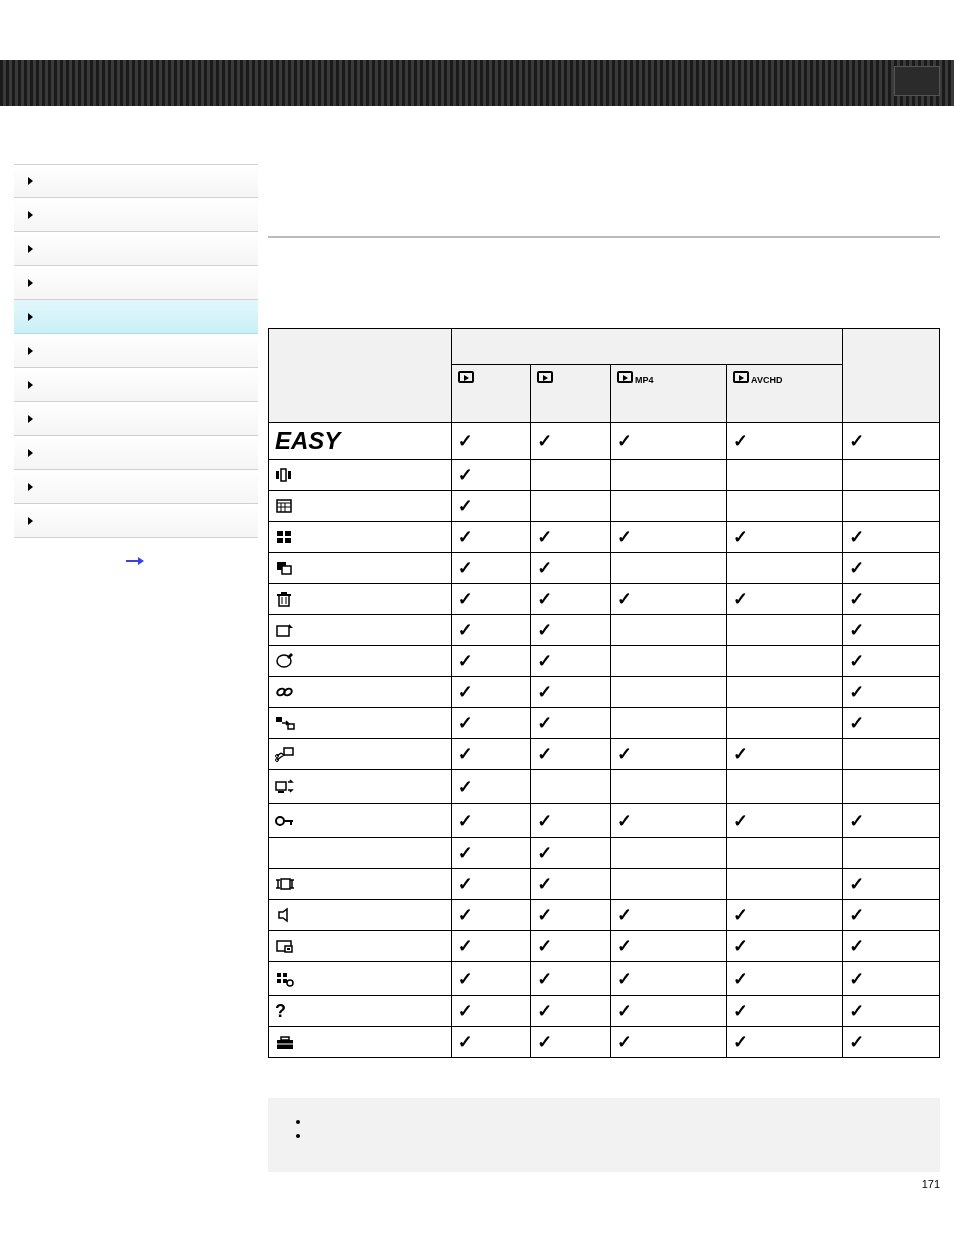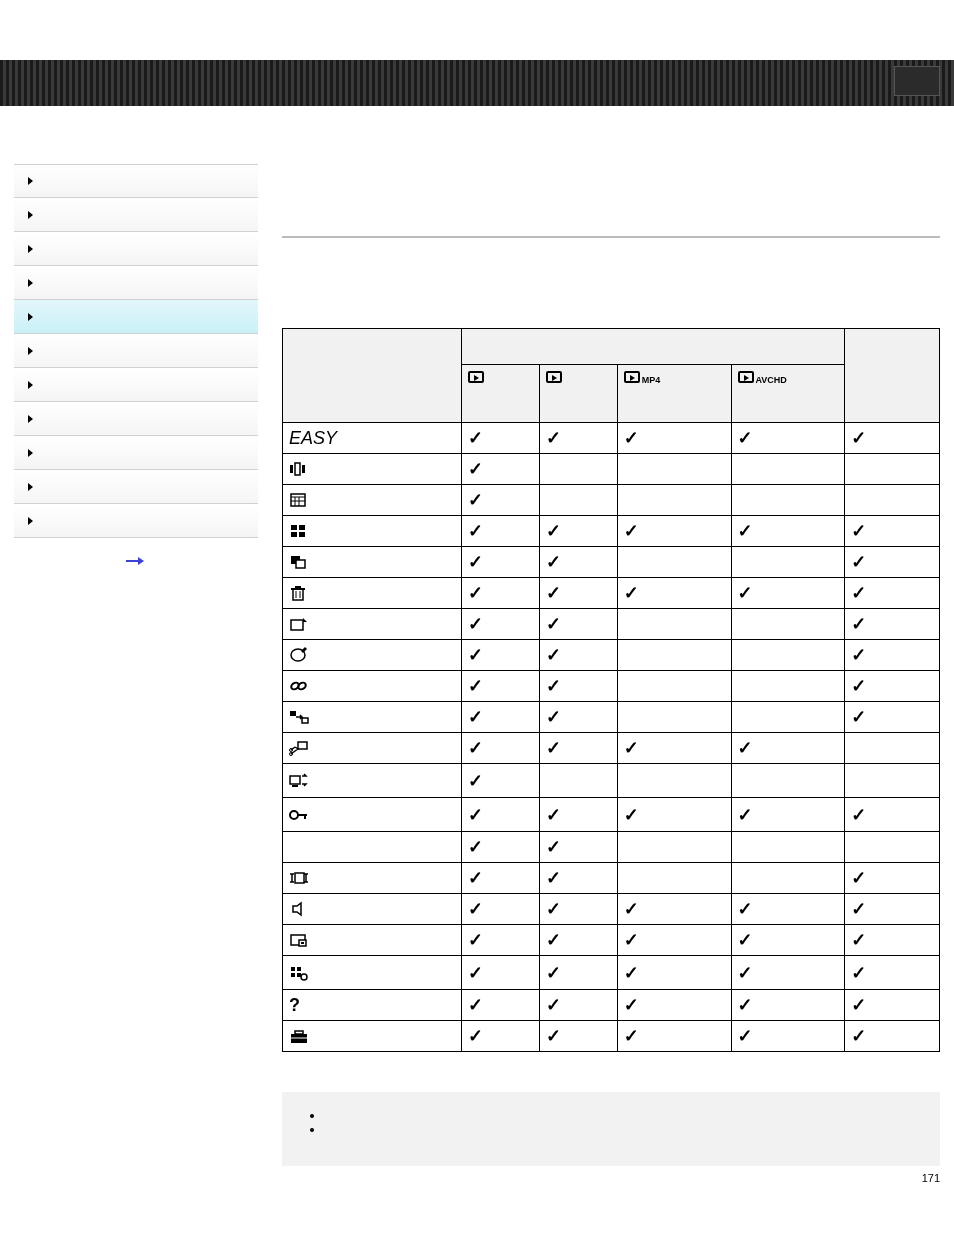--- a/index.html
+++ b/index.html
@@ -8,39 +8,39 @@
 .header-button { position: absolute; right: 14px; top: 6px; width: 46px; height: 30px; background: #2b2b2b; border: 1px solid #555; }
 .content { display: flex; padding: 0 14px 0 14px; }
 .sidebar { width: 244px; margin-top: 58px; flex-shrink: 0; }
 .nav-item { height: 34px; border-bottom: 1px solid #d0d0d0; display: flex; align-items: center; padding-left: 14px; background: linear-gradient(#ffffff, #f5f5f5); }
 .nav-item:first-child { border-top: 1px solid #d0d0d0; }
 .nav-item.sel { background: linear-gradient(#e2f7fb, #c9f0f7); }
 .nav-arrow { width: 0; height: 0; border-top: 4px solid transparent; border-bottom: 4px solid transparent; border-left: 5px solid #000; margin-right: 8px; }
 .page-link { display: flex; align-items: center; justify-content: center; margin-top: 22px; width: 244px; }
 .page-link-arrow { display: inline-block; width: 16px; height: 2px; background: #3a42d8; position: relative; margin-right: 4px; }
 .page-link-arrow::after { content: ''; position: absolute; right: -2px; top: -3px; width: 0; height: 0; border-top: 4px solid transparent; border-bottom: 4px solid transparent; border-left: 6px solid #3a42d8; }
-.main { flex: 1; margin-left: 24px; margin-top: 60px; }
+.main { flex: 1; margin-left: 10px; margin-top: 60px; }
 .hr { height: 2px; background: #bbb; margin: 70px 0 0 0; }
 .spacer-above-table { height: 90px; }
 .chart-table { border-collapse: collapse; width: 100%; table-layout: fixed; }
 .chart-table col.colh { width: 170px; }
 .chart-table col.colv { width: 74px; }
 .chart-table col.collast { width: 90px; }
 .chart-table th, .chart-table td { border: 1px solid #000; padding: 4px 6px; text-align: left; vertical-align: middle; }
 .chart-table thead td { background: #f1f1f1; }
 .chart-table thead td.topleft { background: #f1f1f1; }
 .chart-table thead tr.r1 td { height: 36px; }
 .chart-table thead tr.r2 td { height: 58px; vertical-align: top; padding-top: 6px; }
 .icon-play { display: inline-flex; align-items: baseline; }
 .icon-play .rect { display: inline-block; width: 16px; height: 12px; border: 2px solid #000; border-radius: 2px; position: relative; margin-right: 2px; }
 .icon-play .rect::after { content: ''; position: absolute; left: 4px; top: 2px; width: 0; height: 0; border-top: 3px solid transparent; border-bottom: 3px solid transparent; border-left: 5px solid #000; }
 .icon-play .sub { font-size: 9px; font-weight: bold; vertical-align: sub; }
 .check { font-size: 18px; font-weight: bold; }
 .row-label { font-size: 13px; font-weight: bold; font-family: Arial, sans-serif; }
-.easy-label { font-weight: 400; font-size: 18px; font-style: italic; }
+.easy-label { font-weight: 700; font-size: 24px; font-style: italic; }
 .notes-box { margin-top: 40px; background: #f2f2f2; padding: 16px 24px 30px 24px; }
 .notes-box ul { list-style: disc; padding-left: 18px; }
 .notes-box li { height: 14px; }
 .page-number { text-align: right; font-size: 11px; margin-top: 6px; }
 svg.iconrow { vertical-align: middle; }
 </style>
 </head>
 <body>
 
 <div class="header-bar">

